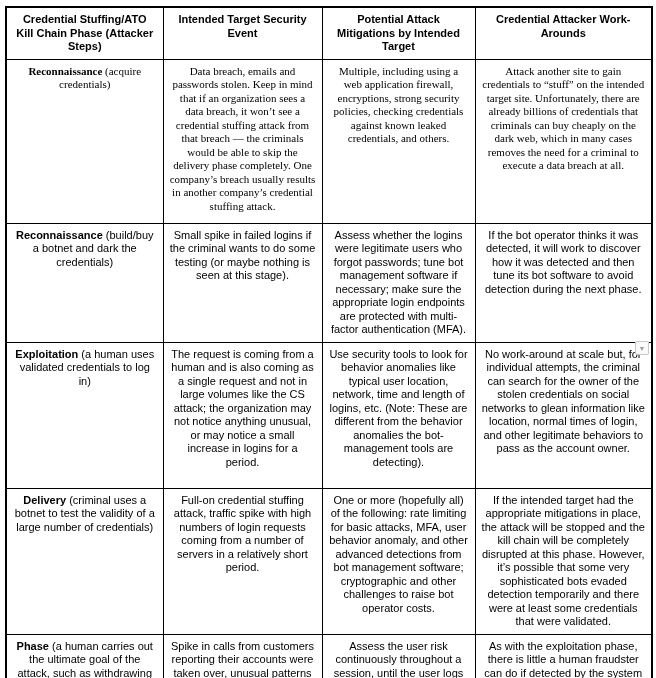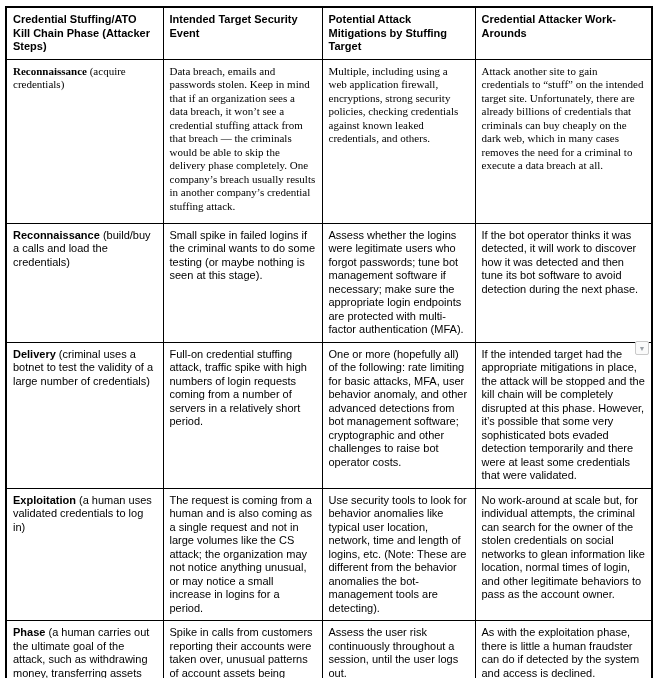--- a/index.html
+++ b/index.html
@@ -22,21 +22,21 @@
     top: 6px;
     width: 646px;
     border-collapse: collapse;
     table-layout: fixed;
     border: 2px solid #000000;
   }
   table.kill-chain th,
   table.kill-chain td {
     border: 1px solid #000000;
     vertical-align: top;
-    text-align: left;
+    text-align: center;
     padding: 5px 6px 5px 6px;
     font-size: 11px;
     line-height: 13.5px;
     word-wrap: break-word;
   }
   table.kill-chain th {
     font-weight: bold;
   }
   thead tr          { height: 52px; }
   tbody tr:nth-child(1) { height: 164px; font-family: Liberation Serif, serif; }
@@ -76,48 +76,48 @@
     <colgroup>
       <col style="width:157px">
       <col style="width:159px">
       <col style="width:153px">
       <col style="width:177px">
     </colgroup>
     <thead>
       <tr>
         <th>Credential Stuffing/ATO Kill Chain Phase (Attacker Steps)</th>
         <th>Intended Target Security Event</th>
-        <th>Potential Attack Mitigations by Stuffing Target</th>
+        <th>Potential Attack Mitigations by Intended Target</th>
         <th>Credential Attacker Work-Arounds</th>
       </tr>
     </thead>
     <tbody>
       <tr>
         <td><span class="phase-lead">Reconnaissance</span><span> (acquire credentials)</span></td>
         <td>Data breach, emails and passwords stolen. Keep in mind that if an organization sees a data breach, it won’t see a credential stuffing attack from that breach — the criminals would be able to skip the delivery phase completely. One company’s breach usually results in another company’s credential stuffing attack.</td>
         <td>Multiple, including using a web application firewall, encryptions, strong security policies, checking credentials against known leaked credentials, and others.</td>
         <td>Attack another site to gain credentials to “stuff” on the intended target site. Unfortunately, there are already billions of credentials that criminals can buy cheaply on the dark web, which in many cases removes the need for a criminal to execute a data breach at all.</td>
       </tr>
       <tr>
-        <td><span class="phase-lead">Reconnaissance</span><span> (build/buy a calls and load the credentials)</span></td>
+        <td><span class="phase-lead">Reconnaissance</span><span> (build/buy a botnet and dark the credentials)</span></td>
         <td>Small spike in failed logins if the criminal wants to do some testing (or maybe nothing is seen at this stage).</td>
         <td>Assess whether the logins were legitimate users who forgot passwords; tune bot management software if necessary; make sure the appropriate login endpoints are protected with multi-factor authentication (MFA).</td>
         <td>If the bot operator thinks it was detected, it will work to discover how it was detected and then tune its bot software to avoid detection during the next phase.</td>
+      </tr>
+      <tr>
+        <td><span class="phase-lead">Exploitation</span><span> (a human uses validated credentials to log in)</span></td>
+        <td>The request is coming from a human and is also coming as a single request and not in large volumes like the CS attack; the organization may not notice anything unusual, or may notice a small increase in logins for a period.</td>
+        <td>Use security tools to look for behavior anomalies like typical user location, network, time and length of logins, etc. (Note: These are different from the behavior anomalies the bot- management tools are detecting).</td>
+        <td>No work-around at scale but, for individual attempts, the criminal can search for the owner of the stolen credentials on social networks to glean information like location, normal times of login, and other legitimate behaviors to pass as the account owner.</td>
       </tr>
       <tr>
         <td><span class="phase-lead">Delivery</span><span> (criminal uses a botnet to test the validity of a large number of credentials)</span></td>
         <td>Full-on credential stuffing attack, traffic spike with high numbers of login requests coming from a number of servers in a relatively short period.</td>
         <td>One or more (hopefully all) of the following: rate limiting for basic attacks, MFA, user behavior anomaly, and other advanced detections from bot management software; cryptographic and other challenges to raise bot operator costs.</td>
         <td>If the intended target had the appropriate mitigations in place, the attack will be stopped and the kill chain will be completely disrupted at this phase. However, it’s possible that some very sophisticated bots evaded detection temporarily and there were at least some credentials that were validated.</td>
-      </tr>
-      <tr>
-        <td><span class="phase-lead">Exploitation</span><span> (a human uses validated credentials to log in)</span></td>
-        <td>The request is coming from a human and is also coming as a single request and not in large volumes like the CS attack; the organization may not notice anything unusual, or may notice a small increase in logins for a period.</td>
-        <td>Use security tools to look for behavior anomalies like typical user location, network, time and length of logins, etc. (Note: These are different from the behavior anomalies the bot- management tools are detecting).</td>
-        <td>No work-around at scale but, for individual attempts, the criminal can search for the owner of the stolen credentials on social networks to glean information like location, normal times of login, and other legitimate behaviors to pass as the account owner.</td>
       </tr>
       <tr>
         <td><span class="phase-lead">Phase</span><span> (a human carries out the ultimate goal of the attack, such as withdrawing money, transferring assets into another account, etc.)</span></td>
         <td>Spike in calls from customers reporting their accounts were taken over, unusual patterns of account assets being moved or depleted, etc.</td>
         <td>Assess the user risk continuously throughout a session, until the user logs out.</td>
         <td>As with the exploitation phase, there is little a human fraudster can do if detected by the system and access is declined.</td>
       </tr>
     </tbody>
   </table>
 

